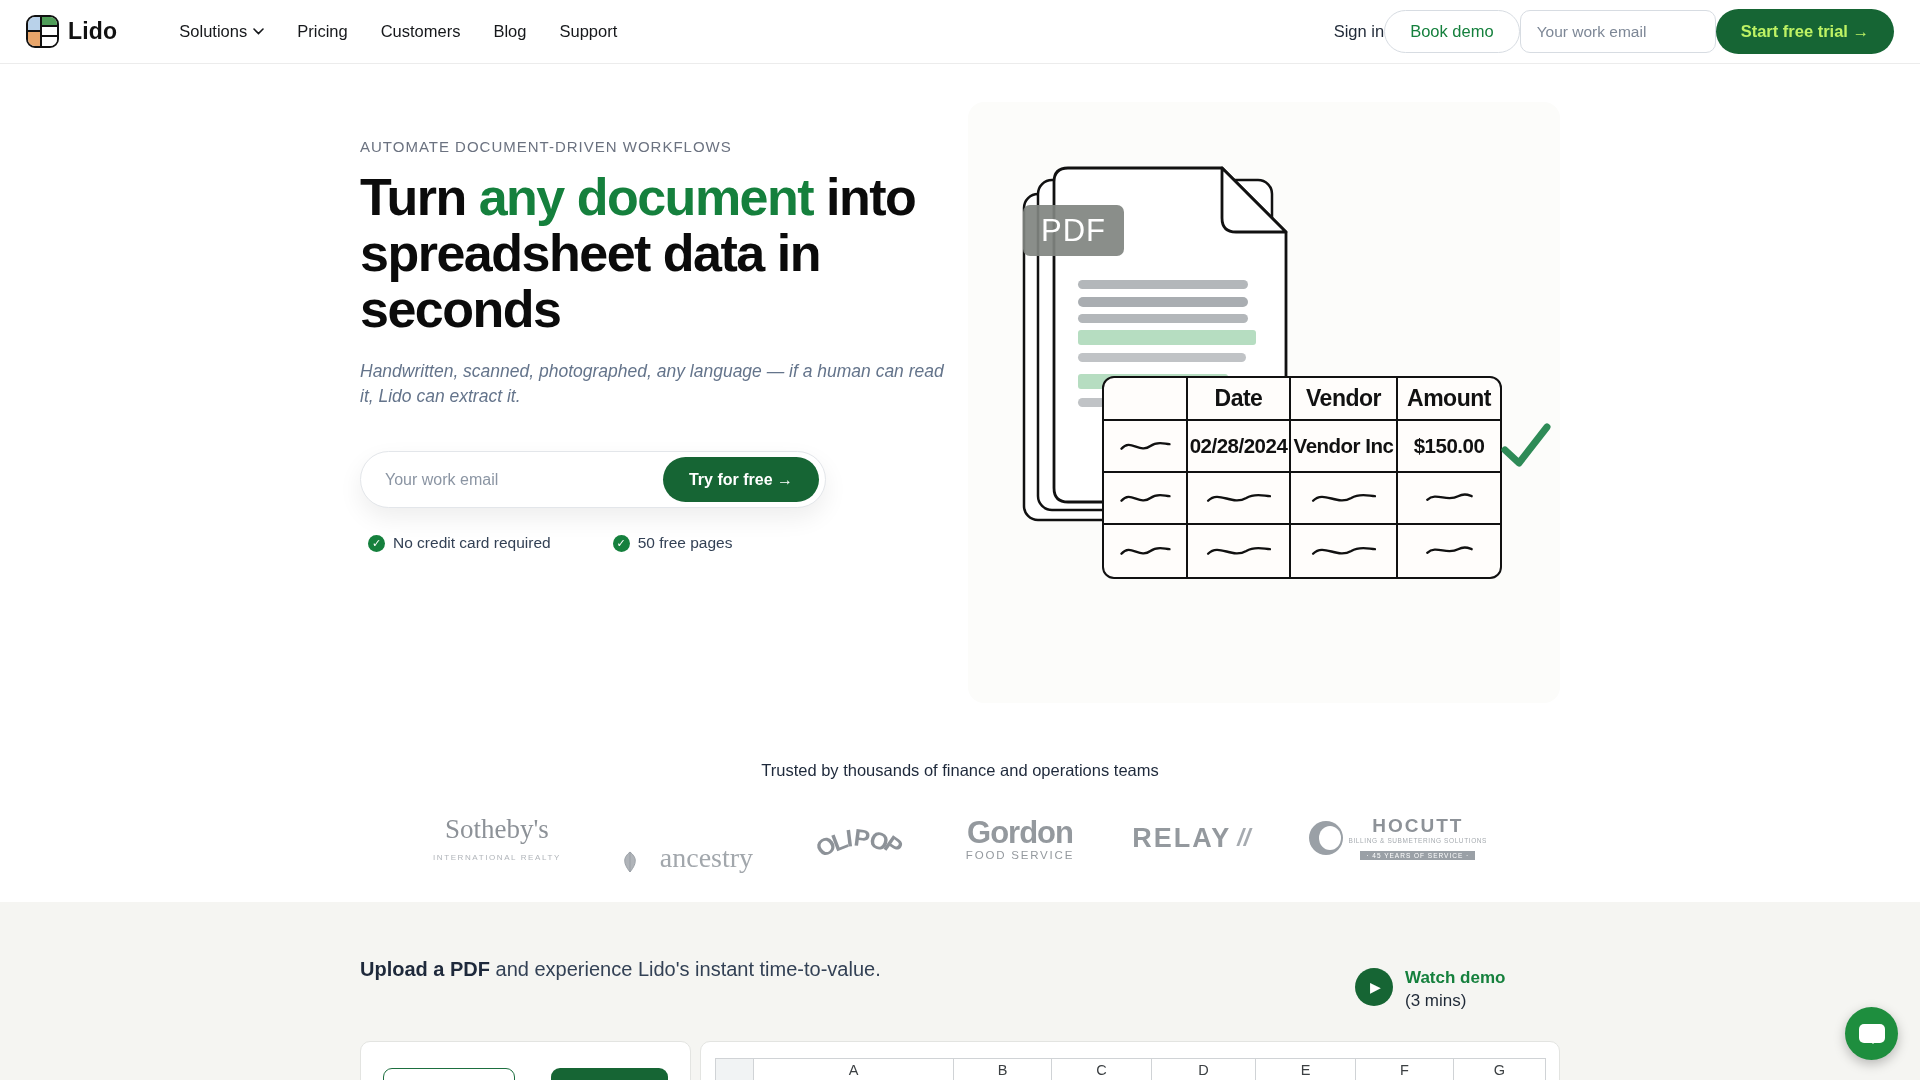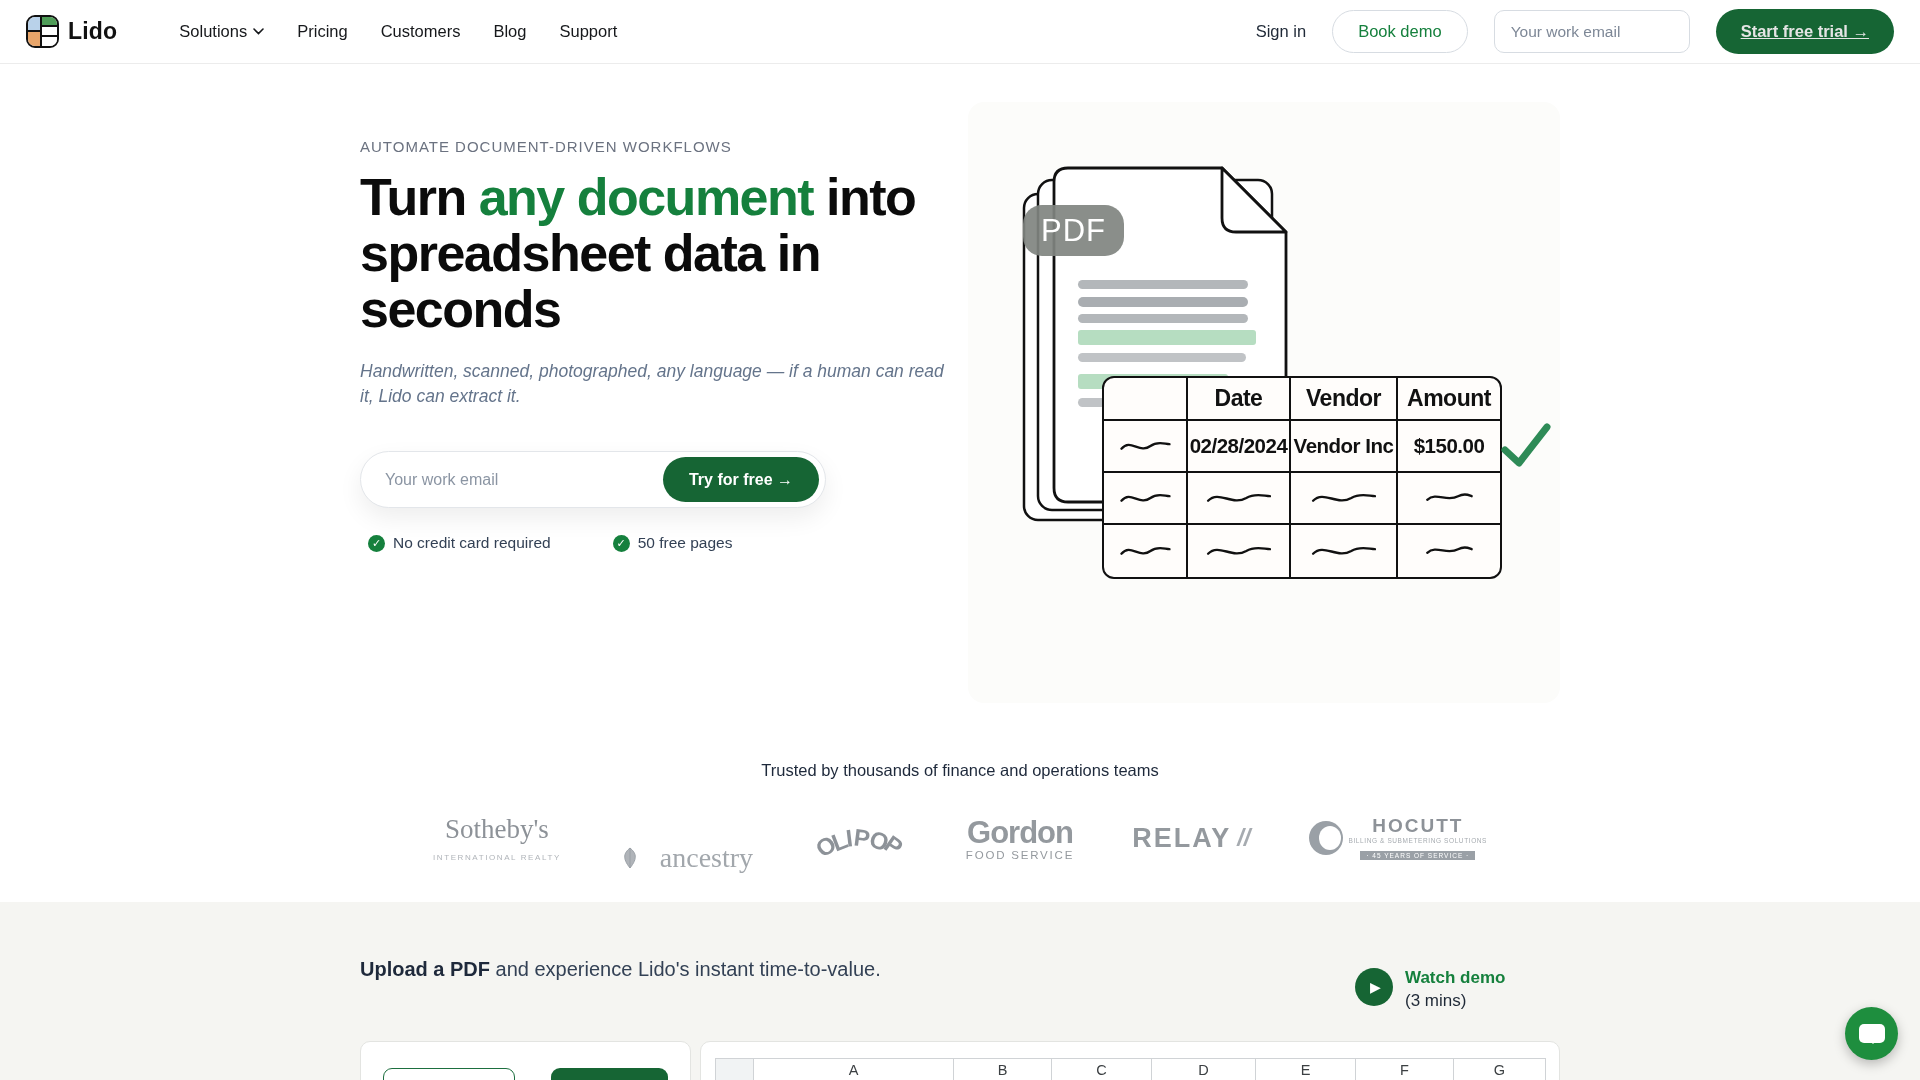--- a/index.html
+++ b/index.html
@@ -16,29 +16,29 @@
   .logo-l .c1 { background:#b9d2ea; border-bottom:2px solid #111; }
   .logo-r { display:grid; grid-template-rows:10px 1fr 1fr; border-left:2px solid #111; }
   .logo-r .c3 { background:#4f9d58; border-bottom:2px solid #111; }
   .logo-r .c4 { background:#fff; border-bottom:2px solid #111; }
   .logo-r .c5 { background:#fff; }
   .logo-l .c2b { background:#e8a56a; }
   .brand-name { font-size:23px; font-weight:700; letter-spacing:0.2px; }
   .nav { display:flex; gap:33px; margin-left:62px; }
   .nav a { text-decoration:none; color:#16181b; font-size:16.5px; display:flex;
     align-items:center; gap:6px; cursor:pointer; }
-  .hdr-right { margin-left:auto; display:flex; align-items:center; gap:26px; }
+  .hdr-right { margin-left:auto; display:flex; align-items:center; }
   .signin { font-size:16.5px; color:#1f2937; cursor:pointer; }
   .book-demo { border:1px solid #d7dce2; border-radius:999px; padding:11px 25px;
     color:#15803d; font-size:16.5px; background:#fff; cursor:pointer; }
   .hdr-email { width:196px; height:43px; border:1px solid #d7dce2; border-radius:10px;
     padding:0 16px; font-size:15.5px; color:#333; outline:none; }
   .hdr-email::placeholder { color:#7d8796; }
-  .btn-primary { background:#166534; color:#e5e5e5; border:none; border-radius:999px;
-    height:45px; padding:2px 25px; font-size:16.5px; font-weight:600; cursor:pointer;text-decoration:underline; }
+  .btn-primary { background:#166534; color:#bef264; border:none; border-radius:999px;
+    height:45px; padding:2px 25px; font-size:16.5px; font-weight:600; cursor:pointer; }
 
   
   .container { width:1200px; margin:0 auto; }
   .hero { display:flex; padding-top:38px; }
   .hero-left { width:600px; padding-top:36px; flex:none; }
   .eyebrow { font-size:15px; letter-spacing:1px; color:#6b7280; }
   h1 { font-size:52px; line-height:56px; font-weight:800; letter-spacing:-1.5px;
     color:#0b0b0b; margin-top:14px; }
   .green-t { color:#15803d; }
   .hero-p { width:590px; font-size:18.5px; line-height:27px; color:#475569; margin-top:32px; }
@@ -55,21 +55,21 @@
     background:#166534; color:#fff; font-size:16px; font-weight:600; cursor:pointer; }
   .benefits { display:flex; gap:62px; margin-top:26px; margin-left:8px; }
   .benefit { display:flex; align-items:center; gap:8px; font-size:15.5px; color:#334155; }
   .chk { width:17px; height:17px; border-radius:50%; background:#15803d; color:#fff;
     font-size:11px; display:flex; align-items:center; justify-content:center; flex:none; }
 
   
   .illus { position:relative; width:592px; height:601px; margin-left:8px;
     background:#fcfcfa; border-radius:16px; flex:none; }
   .pdf-badge { position:absolute; left:55px; top:103px; width:101px; height:51px;
-    background:rgba(128,132,128,0.92); border-radius:19px; color:#fff; font-size:31px;
+    background:rgba(128,132,128,0.92); border-radius:7px; color:#fff; font-size:31px;
     letter-spacing:1px; display:flex; align-items:center; justify-content:center; }
   .doc-table { position:absolute; left:134px; top:274px; width:396px;
     border-collapse:separate; border-spacing:0; background:#fffdfb;
     border:2.5px solid #111; border-radius:12px; overflow:hidden;
     table-layout:fixed; }
   .doc-table td, .doc-table th { border-right:2px solid #111; border-bottom:2px solid #111;
     text-align:center; vertical-align:middle; overflow:hidden; }
   .doc-table tr > *:last-child { border-right:none; }
   .doc-table tr:last-child > * { border-bottom:none; }
   .doc-table th { height:43px; font-size:23px; font-weight:700; letter-spacing:-0.5px; }
@@ -78,21 +78,21 @@
   .big-check { position:absolute; left:532px; top:318px; }
 
   
   .trusted { margin-top:58px; text-align:center; }
   .trusted-caption { font-size:16.5px; color:#1e293b; }
   .logo-row { margin-top:22px; display:flex; align-items:center; justify-content:center;
     gap:58px; color:#9aa0a6; }
   .lg-sothebys { text-align:center; }
   .lg-sothebys .nm { font-family:"Liberation Serif", serif; font-size:27px; color:#8d9298; }
   .lg-sothebys .sb { font-size:8px; letter-spacing:1.6px; color:#b0b4b9; margin-top:8px; }
-  .lg-ancestry { display:flex; align-items:center; gap:19px;margin-top:40px; }
+  .lg-ancestry { display:flex; align-items:flex-end; gap:19px;margin-top:40px; }
   .lg-ancestry .nm { font-family:"Liberation Serif", serif; font-size:28px; color:#a2a7ac; }
   .lg-olipop { font-size:24px; font-weight:800; letter-spacing:1px; color:#8d9298; }
   .lg-gordon { text-align:center; }
   .lg-gordon .nm { font-size:31px; font-weight:800; letter-spacing:-1px; color:#94999e; }
   .lg-gordon .sb { font-size:11.5px; letter-spacing:1.8px; color:#94999e; margin-top:-2px; }
   .lg-relay { display:flex; align-items:center; gap:6px; }
   .lg-relay .nm { font-size:27px; font-weight:700; letter-spacing:2px; color:#94999e; }
   .lg-relay .sl { font-size:24px; font-weight:800; font-style:italic; color:#a6abb0; }
   .lg-hocutt { display:flex; align-items:center; gap:6px; }
   .ho-icon { width:34px; height:34px; border-radius:50%; background:#9aa0a6; position:relative; overflow:hidden; flex:none; }

